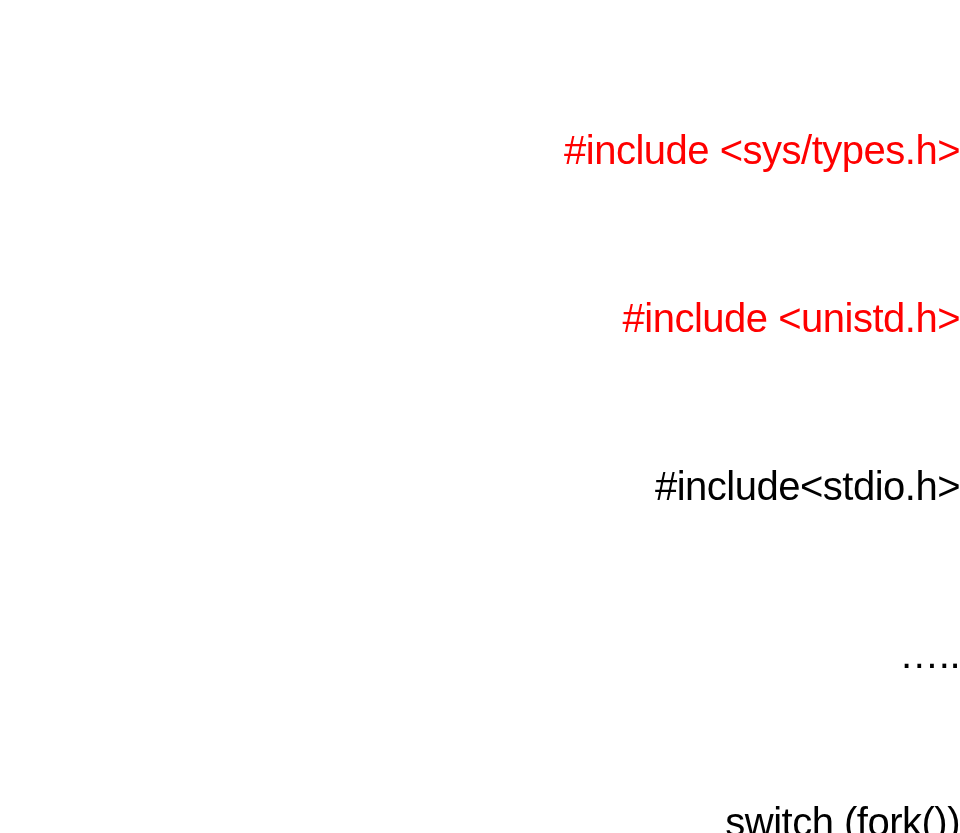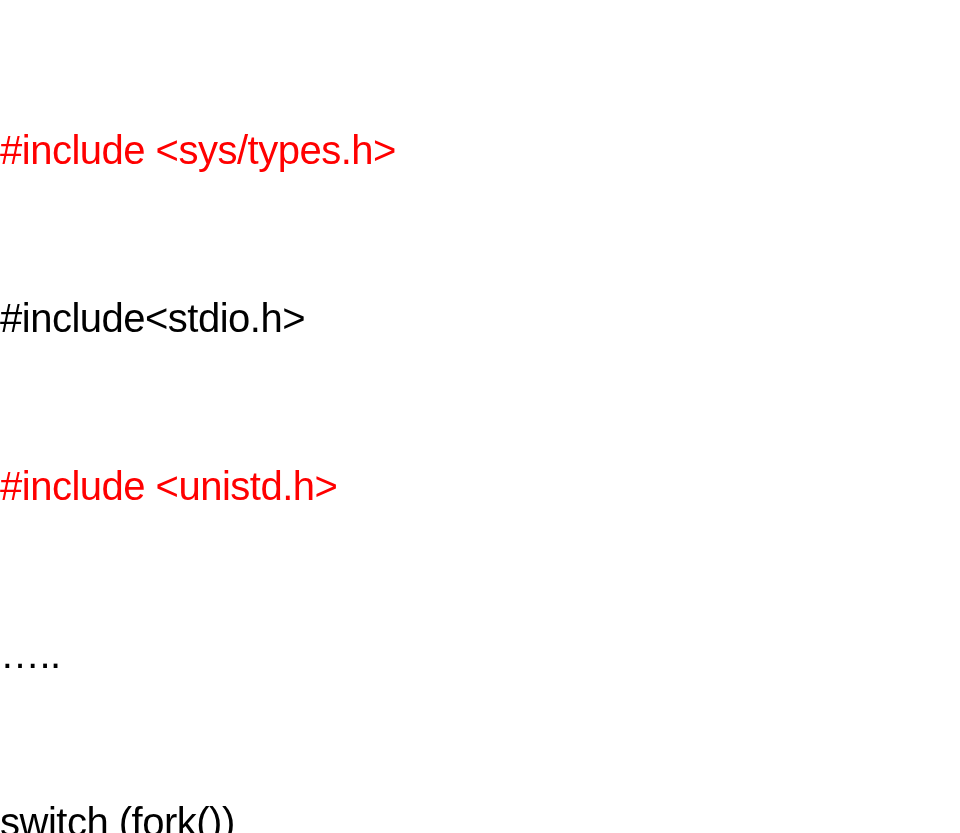--- a/index.html
+++ b/index.html
@@ -17,32 +17,33 @@
       padding: 10px 0 0 0;
       color: #000000;
     }
     .code-container {
       white-space: pre;
       font-stretch: condensed;
       letter-spacing: -0.5px;
     }
     .line {
       display: block;
+      text-align: right;
     }
     .red {
       color: #ff0000;
     }
   </style>
 </head>
 <body>
 
 <div class="code-container">
   <span class="line red">#include &lt;sys/types.h&gt;</span>
+  <span class="line red">#include &lt;unistd.h&gt;</span>
   <span class="line">#include&lt;stdio.h&gt;</span>
-  <span class="line red">#include &lt;unistd.h&gt;</span>
   <span class="line">…..</span>
   <span class="line">switch (fork())</span>
   
   
   
   
   
   
   
   

